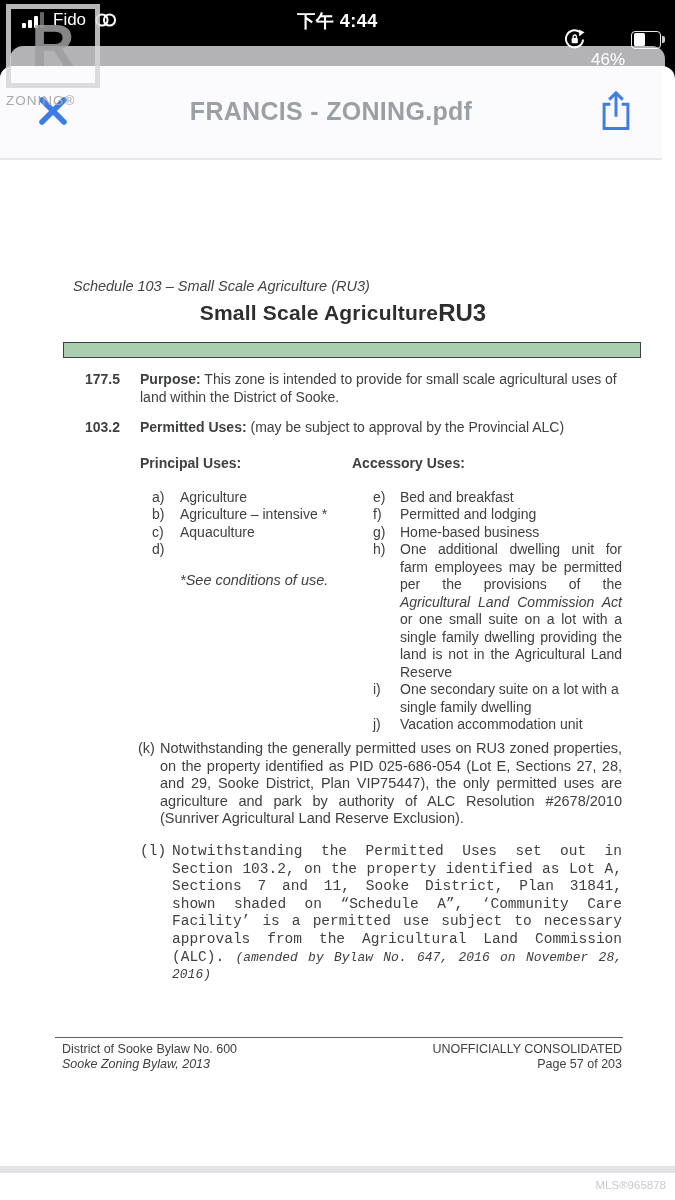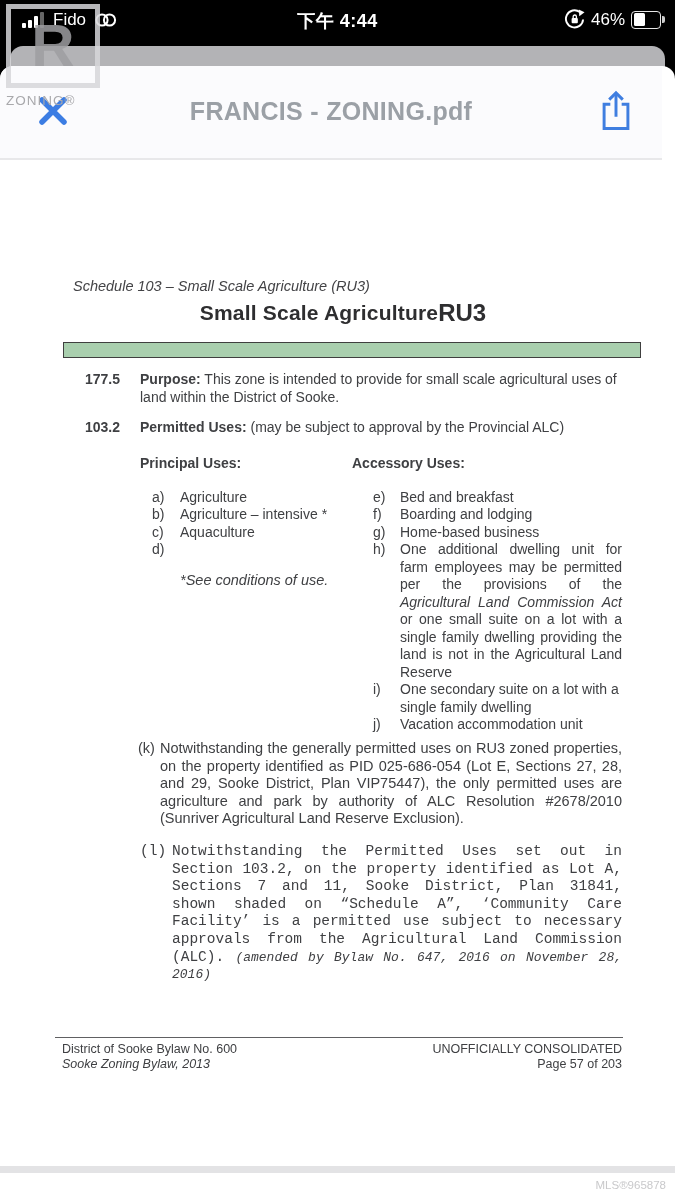--- a/index.html
+++ b/index.html
@@ -6,21 +6,21 @@
   .screen{position:relative;width:675px;height:1200px;overflow:hidden;background:#000;
           font-family:"Liberation Sans",sans-serif;}
 
   
   .statusbar{position:absolute;top:0;left:0;right:0;height:44px;color:#fff;z-index:10;}
   .sb-left{position:absolute;left:22px;top:10px;display:flex;align-items:center;gap:7px;}
   .sb-carrier{font-size:17px;font-weight:400;}
   .sb-center{position:absolute;left:50%;transform:translateX(-50%);top:9px;
              font-size:18px;font-weight:700;letter-spacing:.5px;white-space:nowrap;text-align:right;}
   .sb-right{position:absolute;right:14px;top:9px;display:flex;align-items:center;gap:6px;}
-  .sb-pct{font-size:17px;}
+  .sb-pct{font-size:17px;margin-top:41px;}
   .bat{position:relative;width:25px;height:13px;border:1.5px solid rgba(255,255,255,.9);
        border-radius:4px;padding:1.5px;box-sizing:content-box;}
   .bat-fill{width:46%;height:100%;background:#fff;border-radius:1.5px;}
   .bat-nub{position:absolute;right:-5px;top:4px;width:3px;height:7px;
            background:rgba(255,255,255,.8);border-radius:0 2px 2px 0;}
 
   
   .sheet-under{position:absolute;top:46px;left:10px;right:10px;height:26px;
                background:#b3b3b6;border-radius:13px 13px 0 0;}
   .sheet{position:absolute;top:66px;left:0;right:0;bottom:0;background:#fff;
@@ -185,21 +185,21 @@
         </div>
         <div class="col-right">
           <div class="col-head">Accessory Uses:</div>
           <ol class="uses">
             <li>
                 <span class="ltr">e)</span>
                 <span class="itx">Bed and breakfast</span>
               </li>
             <li>
                 <span class="ltr">f)</span>
-                <span class="itx">Boarding and lodging</span>
+                <span class="itx">Permitted and lodging</span>
               </li>
             <li>
                 <span class="ltr">g)</span>
                 <span class="itx">Home-based business</span>
               </li>
             <li>
                 <span class="ltr">h)</span>
                 <span class="itx justify"><span>One additional dwelling unit for farm employees may be permitted per the provisions of the </span><span class="ital">Agricultural Land Commission Act</span><span> or one small suite on a lot with a single family dwelling providing the land is not in the Agricultural Land Reserve</span></span>
               </li>
             <li>

